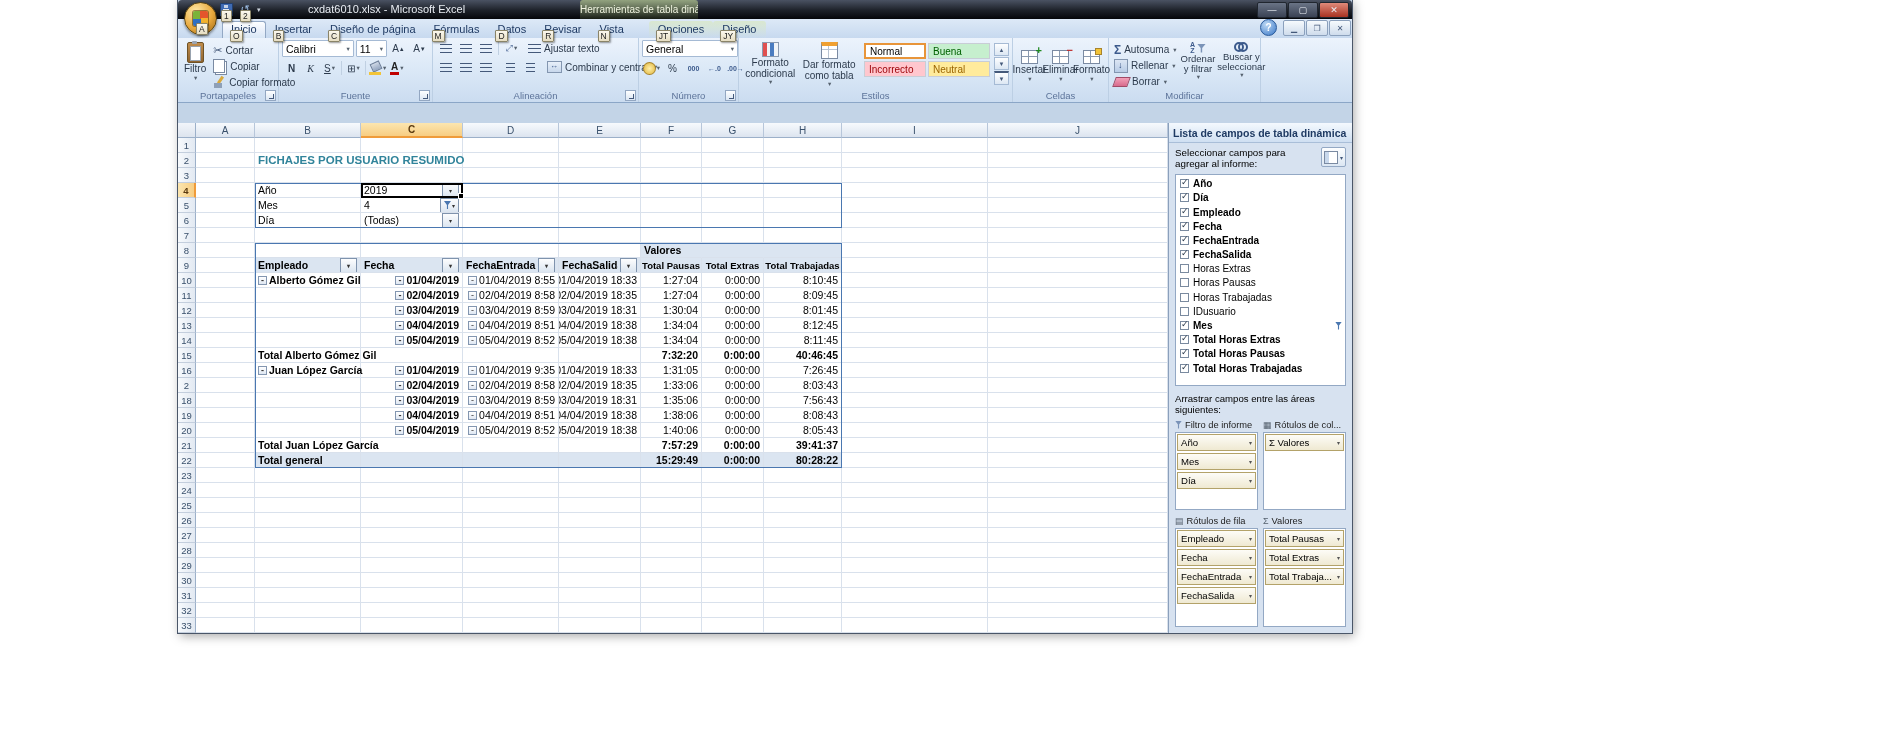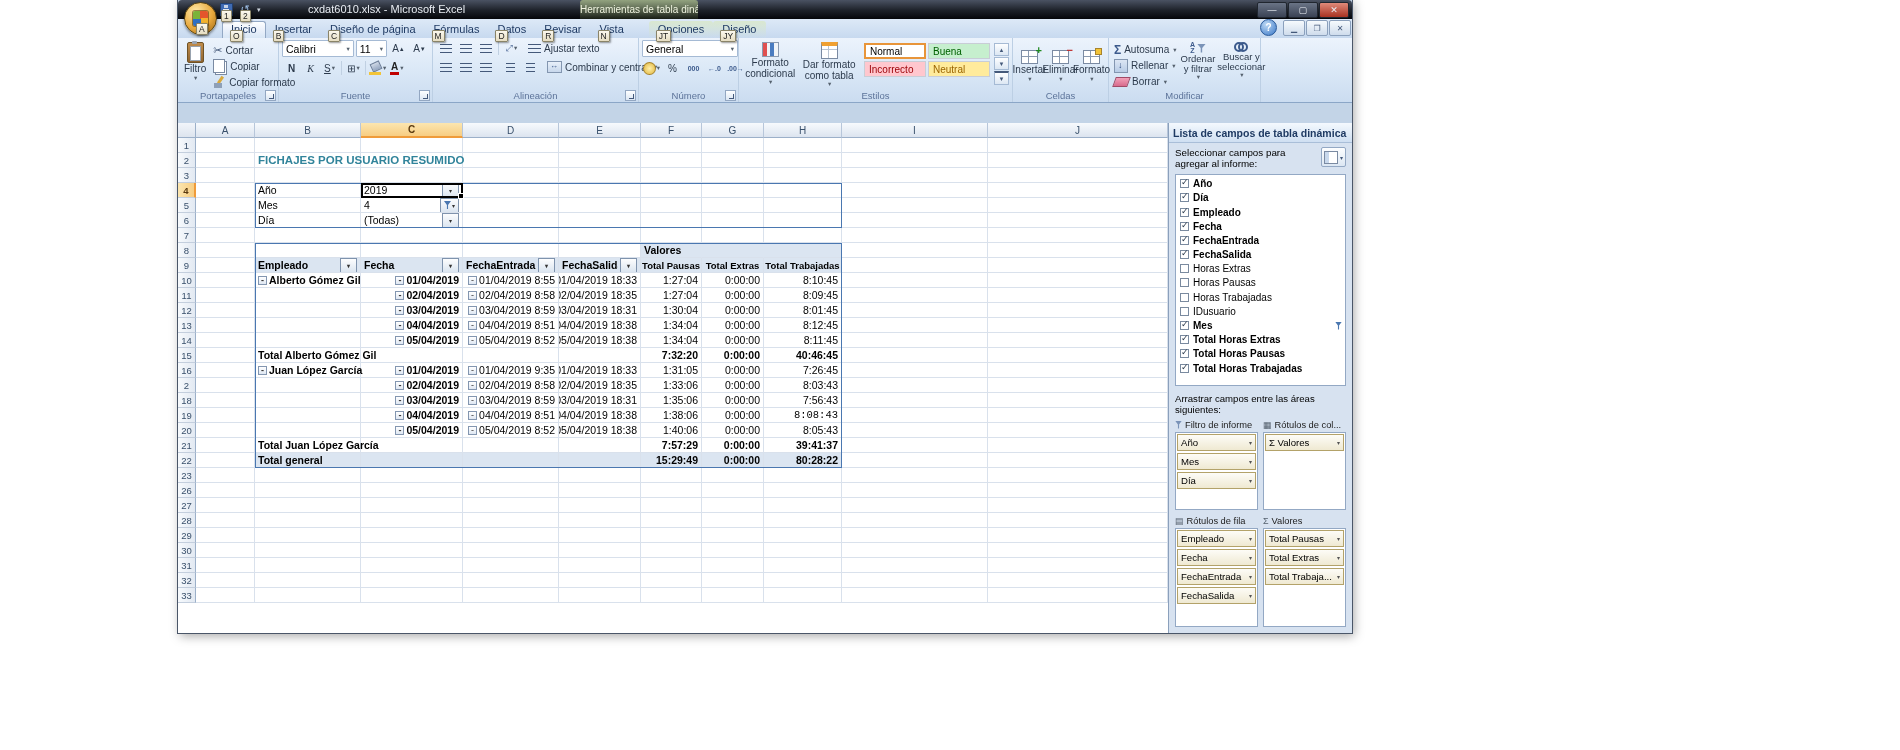--- a/index.html
+++ b/index.html
@@ -782,21 +782,21 @@
             <span class="ob">-</span>
             <span>04/04/2019</span>
           </div>
           <div class="cell right" style="width: 96px;">
             <span class="ob">-</span>
             <span>04/04/2019 8:51</span>
           </div>
           <div class="cell right" style="width: 82px;">04/04/2019 18:38</div>
           <div class="cell right" style="width: 61px;">1:38:06</div>
           <div class="cell right" style="width: 62px;">0:00:00</div>
-          <div class="cell right" style="width: 78px; font-family: Liberation Mono, monospace;">8:08:43</div>
+          <div class="cell right" style="width: 78px;">8:08:43</div>
           <div class="cell" style="width: 146px;"></div>
           <div class="cell" style="width: 180px;"></div>
         </div>
         <div class="grid-row">
           <div class="rh">20</div>
           <div class="cell" style="width: 59px;"></div>
           <div class="cell" style="width: 106px;"></div>
           <div class="cell right b" style="width: 102px;">
             <span class="ob">-</span>
             <span>05/04/2019</span>
@@ -845,20 +845,46 @@
           <div class="cell" style="width: 102px;"></div>
           <div class="cell" style="width: 96px;"></div>
           <div class="cell" style="width: 82px;"></div>
           <div class="cell" style="width: 61px;"></div>
           <div class="cell" style="width: 62px;"></div>
           <div class="cell" style="width: 78px;"></div>
           <div class="cell" style="width: 146px;"></div>
           <div class="cell" style="width: 180px;"></div>
         </div>
         <div class="grid-row">
+          <div class="rh">24</div>
+          <div class="cell" style="width: 59px;"></div>
+          <div class="cell" style="width: 106px;"></div>
+          <div class="cell" style="width: 102px;"></div>
+          <div class="cell" style="width: 96px;"></div>
+          <div class="cell" style="width: 82px;"></div>
+          <div class="cell" style="width: 61px;"></div>
+          <div class="cell" style="width: 62px;"></div>
+          <div class="cell" style="width: 78px;"></div>
+          <div class="cell" style="width: 146px;"></div>
+          <div class="cell" style="width: 180px;"></div>
+        </div>
+        <div class="grid-row">
+          <div class="rh">25</div>
+          <div class="cell" style="width: 59px;"></div>
+          <div class="cell" style="width: 106px;"></div>
+          <div class="cell" style="width: 102px;"></div>
+          <div class="cell" style="width: 96px;"></div>
+          <div class="cell" style="width: 82px;"></div>
+          <div class="cell" style="width: 61px;"></div>
+          <div class="cell" style="width: 62px;"></div>
+          <div class="cell" style="width: 78px;"></div>
+          <div class="cell" style="width: 146px;"></div>
+          <div class="cell" style="width: 180px;"></div>
+        </div>
+        <div class="grid-row">
           <div class="rh">26</div>
           <div class="cell" style="width: 59px;"></div>
           <div class="cell" style="width: 106px;"></div>
           <div class="cell" style="width: 102px;"></div>
           <div class="cell" style="width: 96px;"></div>
           <div class="cell" style="width: 82px;"></div>
           <div class="cell" style="width: 61px;"></div>
           <div class="cell" style="width: 62px;"></div>
           <div class="cell" style="width: 78px;"></div>
           <div class="cell" style="width: 146px;"></div>

